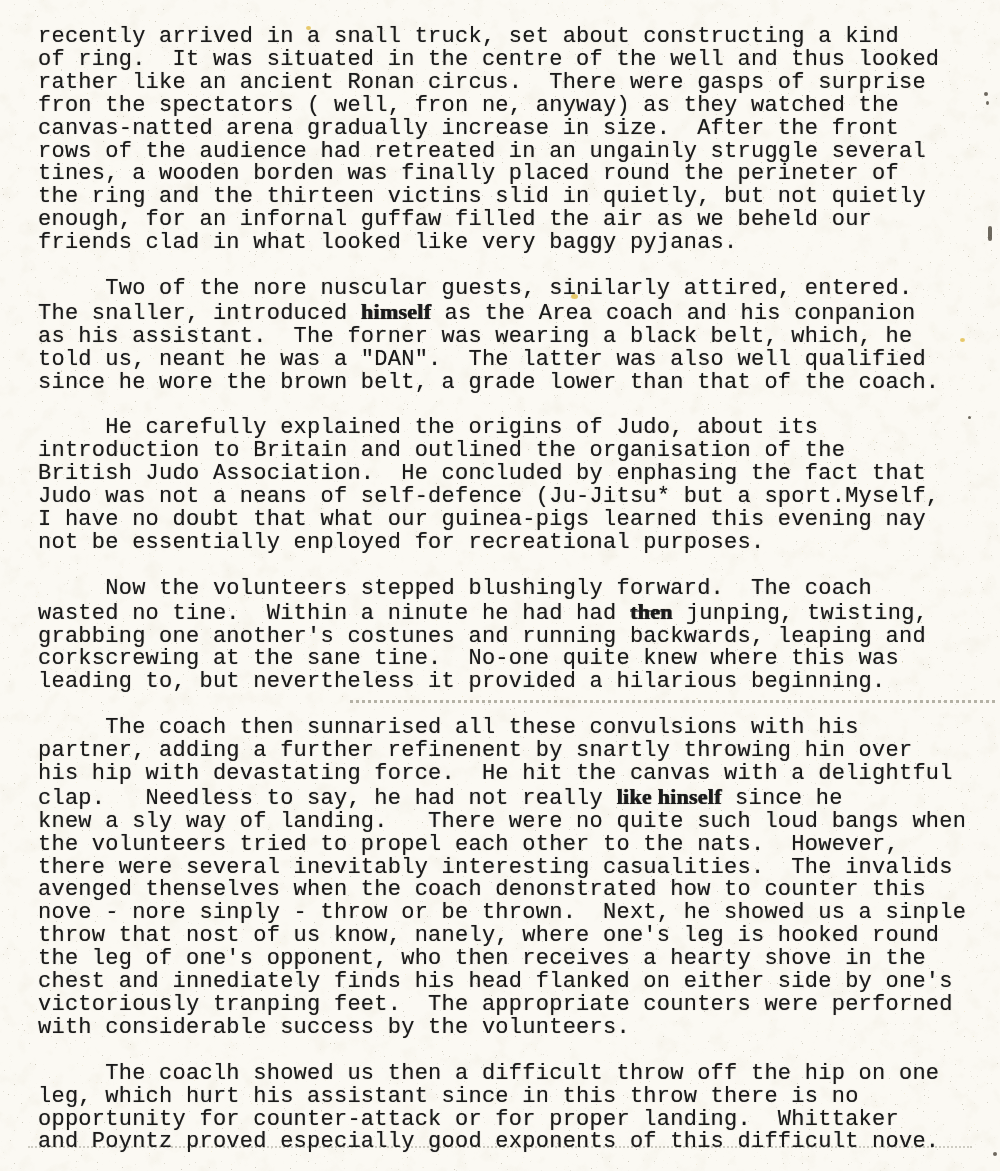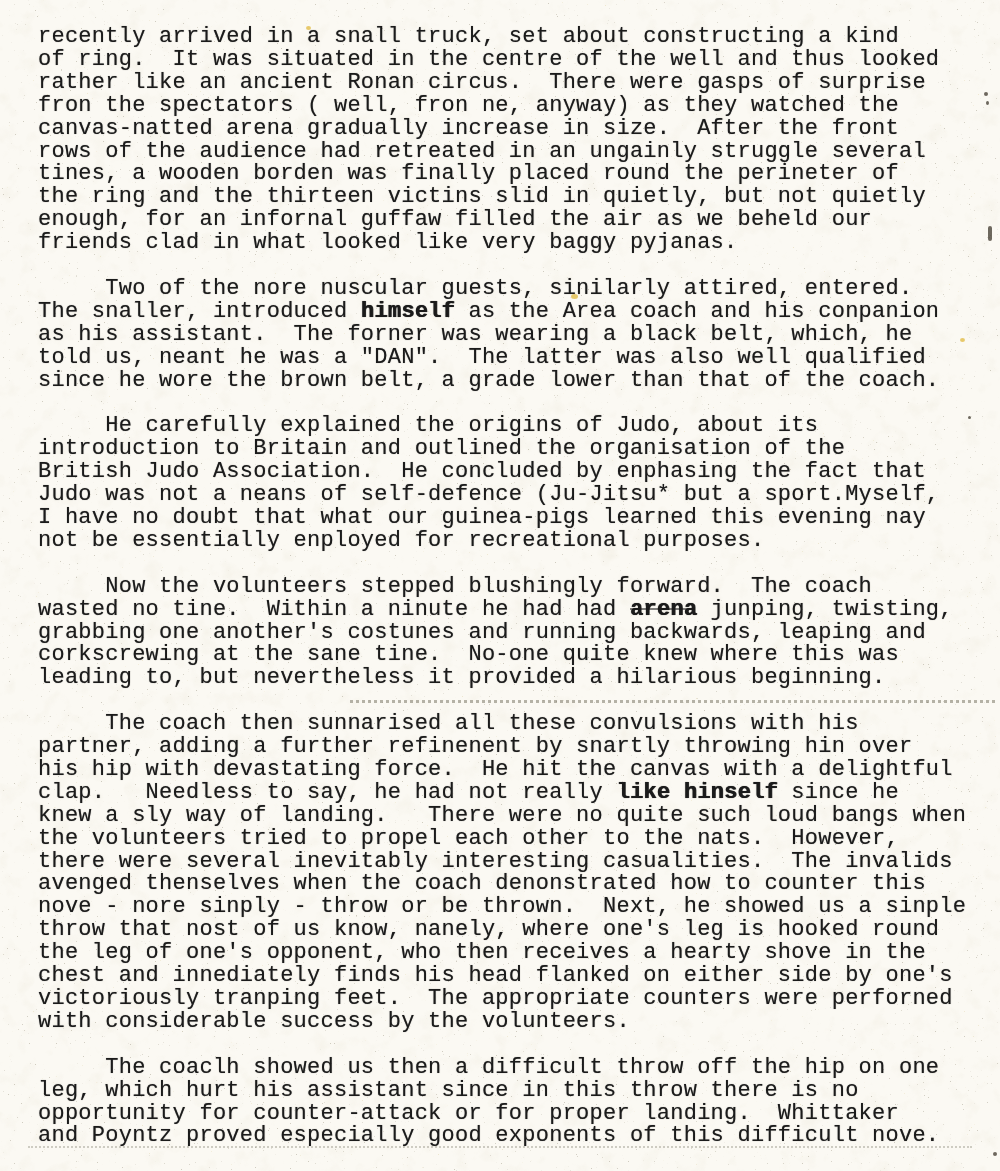--- a/index.html
+++ b/index.html
@@ -14,21 +14,21 @@
   .noise{position:absolute;left:0;top:0;width:1000px;height:1171px;pointer-events:none;}
   .text-block{
     position:absolute;left:38px;top:26px;width:955px;
     font-size:22px;line-height:22.9px;letter-spacing:0.25px;
     color:#1b1b1b;
     white-space:pre;
     text-shadow:0 0 0.9px rgba(27,27,27,0.55);
   }
   .text-block p{margin:0 0 22.9px 0;white-space:pre;}
   .text-block p:last-child{margin-bottom:0;font-family:Liberation Mono, monospace;}
-  b.ov{font-weight:bold;text-shadow:0.7px 0 rgba(20,20,20,0.85), 0 0 1px rgba(20,20,20,0.6);}
+  b.ov{font-weight:bold;text-shadow:0.7px 0 rgba(20,20,20,0.85), 0 0 1px rgba(20,20,20,0.6);font-family:Liberation Serif, serif;}
   b.ov.st{position:relative;}
   b.ov.st::after{content:"";position:absolute;left:0;right:2px;top:45%;height:2px;background:rgba(25,25,25,0.55);}
   .streak{position:absolute;pointer-events:none;}
   .streak-mid{left:350px;top:700px;width:645px;border-top:3px dotted rgba(96,90,74,0.45);}
   .streak-bottom{left:28px;top:1146px;width:944px;border-top:2px dotted rgba(104,98,82,0.30);}
   .spk{position:absolute;background:#4a4438;border-radius:50%;opacity:0.8;pointer-events:none;}
   .spk.v{border-radius:2px;}
   .yspk{position:absolute;background:#e0b83e;border-radius:50%;opacity:0.75;pointer-events:none;}
 </style>
 </head>
@@ -79,21 +79,21 @@
 friends clad in what looked like very baggy pyjanas.</p><p>     Two of the nore nuscular guests, sinilarly attired, entered.
 The snaller, introduced <b class="ov">himself</b> as the Area coach and his conpanion
 as his assistant.  The forner was wearing a black belt, which, he
 told us, neant he was a "DAN".  The latter was also well qualified
 since he wore the brown belt, a grade lower than that of the coach.</p><p>     He carefully explained the origins of Judo, about its
 introduction to Britain and outlined the organisation of the
 British Judo Association.  He concluded by enphasing the fact that
 Judo was not a neans of self-defence (Ju-Jitsu* but a sport.Myself,
 I have no doubt that what our guinea-pigs learned this evening nay
 not be essentially enployed for recreational purposes.</p><p>     Now the volunteers stepped blushingly forward.  The coach
-wasted no tine.  Within a ninute he had had <b class="ov st">arena</b> junping, twisting,
+wasted no tine.  Within a ninute he had had <b class="ov st">then</b> junping, twisting,
 grabbing one another's costunes and running backwards, leaping and
 corkscrewing at the sane tine.  No-one quite knew where this was
 leading to, but nevertheless it provided a hilarious beginning.</p><p>     The coach then sunnarised all these convulsions with his
 partner, adding a further refinenent by snartly throwing hin over
 his hip with devastating force.  He hit the canvas with a delightful
 clap.   Needless to say, he had not really <b class="ov">like hinself</b> since he
 knew a sly way of landing.   There were no quite such loud bangs when
 the volunteers tried to propel each other to the nats.  However,
 there were several inevitably interesting casualities.  The invalids
 avenged thenselves when the coach denonstrated how to counter this

